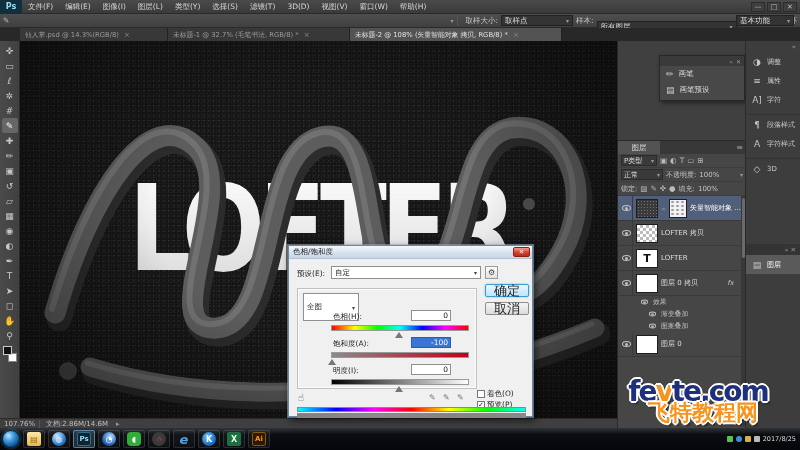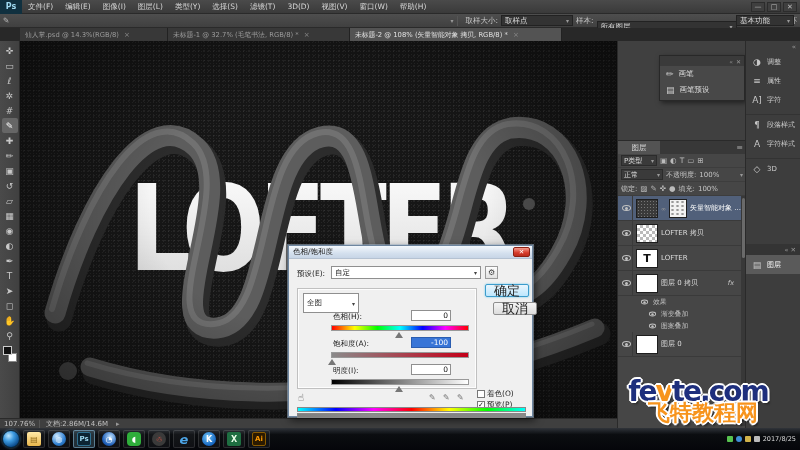--- a/index.html
+++ b/index.html
@@ -244,24 +244,24 @@
     </div>
     <div class="dlg-label" style="left:8px;top:23px;">预设(E):</div>
     <div class="dlg-dd" style="left:42px;top:20px;width:150px;">
       <span>自定</span>
         <span class="dd-arrow">▾</span>
     </div>
     <div id="dlg-gear">
         <span>⚙</span>
       </div>
     <div class="dlg-btn default" style="left:196px;top:38px;">确定</div>
-    <div class="dlg-btn" style="left:196px;top:56px;margin-left:8px;">取消</div>
+    <div class="dlg-btn" style="left:196px;top:56px;">取消</div>
 
     <div id="groupbox"></div>
-    <div class="dlg-dd" style="left:14px;top:47px;width:56px;height:20px;">
+    <div class="dlg-dd" style="left:14px;top:47px;width:56px;height:28px;">
       <span>全图</span>
         <span class="dd-arrow">▾</span>
     </div>
 
     <div class="dlg-label" style="left:44px;top:66px;">色相(H):</div>
     <div class="valbox" style="left:122px;top:64px;">0</div>
     <div class="slider" style="left:42px;top:79px;width:138px;background:linear-gradient(90deg,#f00,#ff0,#0f0,#0ff,#00f,#f0f,#f00);">
       <div class="thumb" style="left:63px;"></div>
     </div>
 

